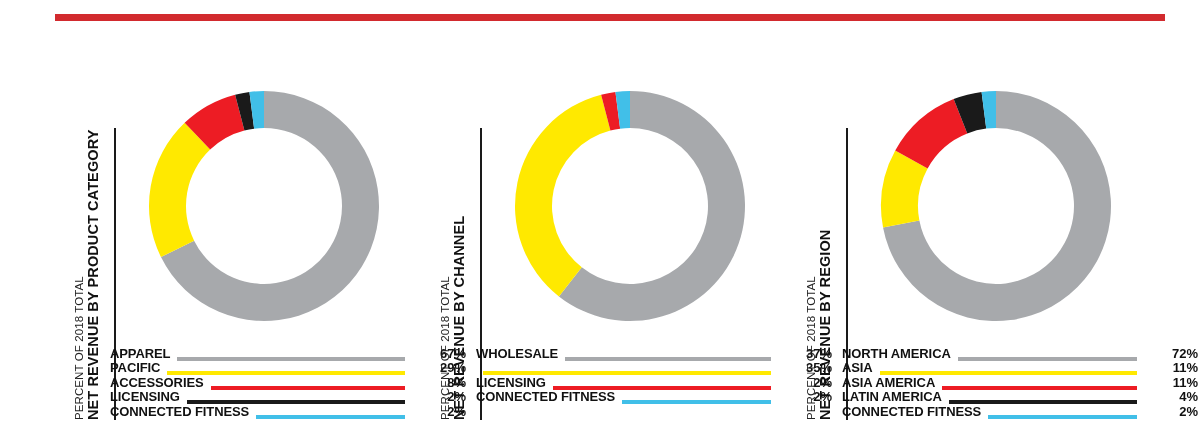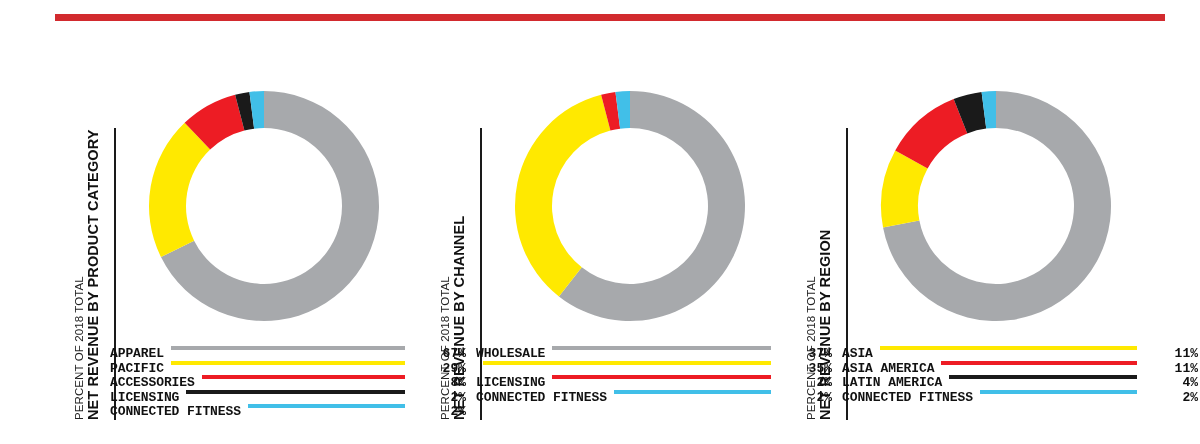--- a/index.html
+++ b/index.html
@@ -90,23 +90,22 @@
 
   
   .legend {
     position: absolute;
     left: 24px;
     top: 258px;
     width: 356px;
   }
   .legend-row {
     display: flex;
-    align-items: flex-start;
+    align-items: flex-end;
     height: 14.6px;
-    font-family: Liberation Mono, monospace;
   }
   .legend-label {
     font-size: 13px;
     font-weight: bold;
     color: #111111;
     letter-spacing: -0.1px;
     white-space: nowrap;
     flex: 0 0 auto;
   }
   .legend-rule {
@@ -227,20 +226,25 @@
     <svg class="donut-svg" viewBox="0 0 236 236">
         <path d="M 118 3 A 115 115 0 1 1 5.0369661662007985 139.54885117735833 L 41.381594443162285 132.61574253768651 A 78 78 0 1 0 118 40 Z" fill="#A7A9AC"></path>
         <path d="M 5.0369661662007985 139.54885117735833 A 115 115 0 0 1 17.2247317949557 62.59832747830273 L 49.648078956578644 80.42321342006619 A 78 78 0 0 0 41.381594443162285 132.61574253768651 Z" fill="#FFE900"></path>
         <path d="M 17.2247317949557 62.59832747830273 A 115 115 0 0 1 75.66567644126215 11.07570412285105 L 89.2862848905952 45.477434100716366 A 78 78 0 0 0 49.648078956578644 80.42321342006619 Z" fill="#ED1C24"></path>
         <path d="M 75.66567644126215 11.07570412285105 A 115 115 0 0 1 103.58667814010508 3.90680934883504 L 108.22400778198431 40.61505329747072 A 78 78 0 0 0 89.2862848905952 45.477434100716366 Z" fill="#1A1A1A"></path>
         <path d="M 103.58667814010508 3.90680934883504 A 115 115 0 0 1 117.99999999999999 3 L 117.99999999999999 40 A 78 78 0 0 0 108.22400778198431 40.61505329747072 Z" fill="#41BFE8"></path>
       </svg>
   </div>
   <div class="legend">
       <div class="legend-row">
+        <span class="legend-label">NORTH AMERICA</span>
+        <span class="legend-rule" style="background: rgb(167, 169, 172);"></span>
+        <span class="legend-value">72%</span>
+      </div>
+      <div class="legend-row">
         <span class="legend-label">ASIA</span>
         <span class="legend-rule" style="background: rgb(255, 233, 0);"></span>
         <span class="legend-value">11%</span>
       </div>
       <div class="legend-row">
         <span class="legend-label">ASIA AMERICA</span>
         <span class="legend-rule" style="background: rgb(237, 28, 36);"></span>
         <span class="legend-value">11%</span>
       </div>
       <div class="legend-row">

